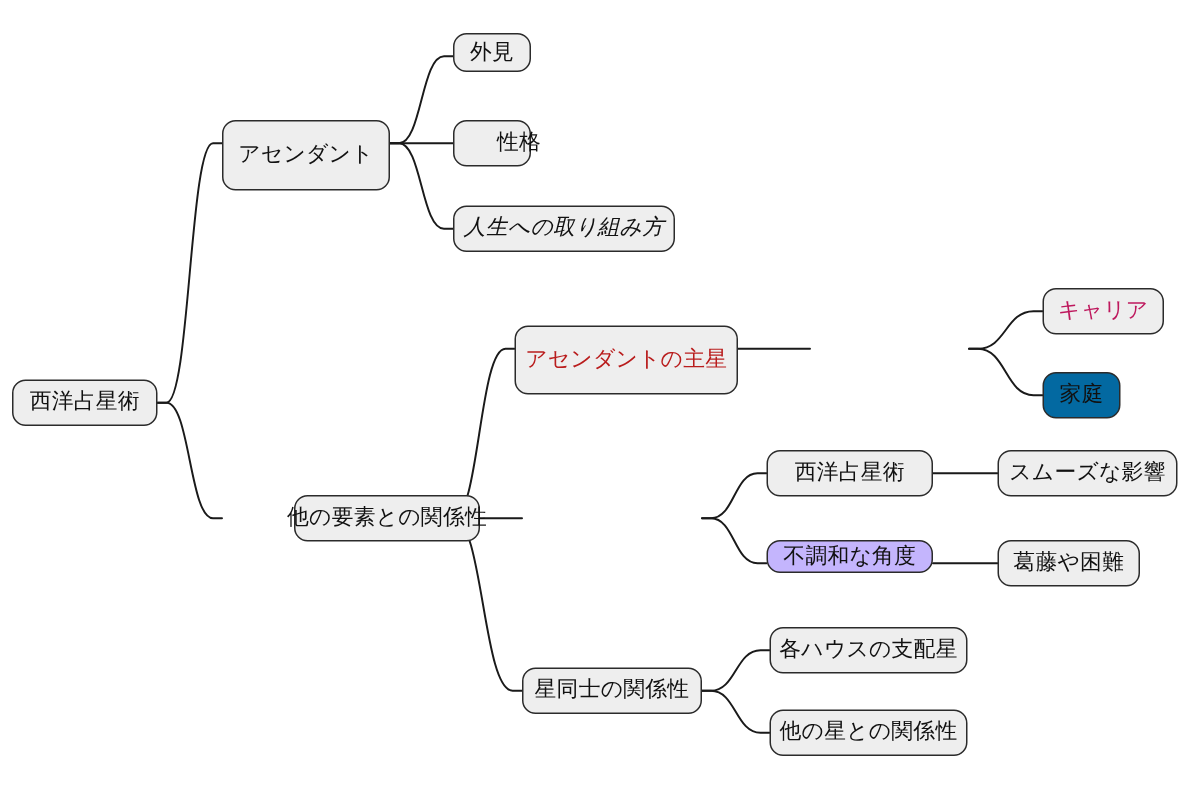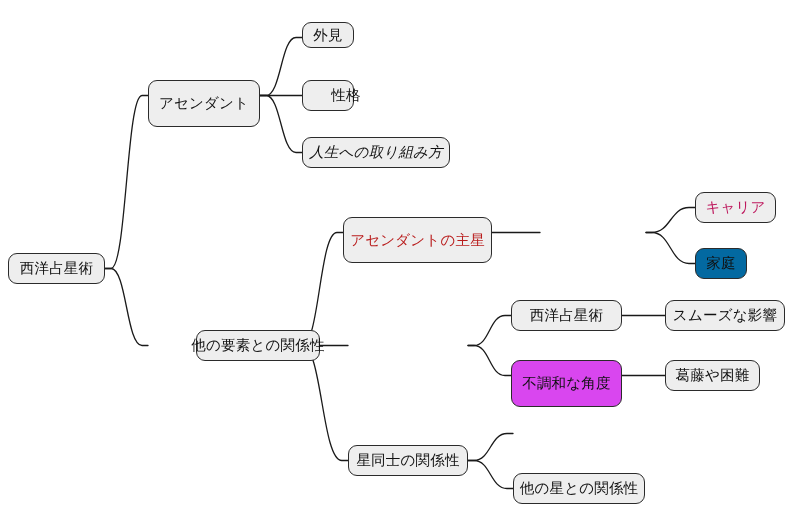--- a/index.html
+++ b/index.html
@@ -96,25 +96,28 @@
     </div>
     <div class="node" style="left: 695px; top: 248px; width: 52px; height: 31px; background: #0369a1; border-color: rgb(43, 43, 43); color: rgb(17, 17, 17);">
       <span class="node-label">家庭</span>
     </div>
     <div class="node" style="left: 511px; top: 300px; width: 111px; height: 31px; background: rgb(238, 238, 238); border-color: rgb(43, 43, 43); color: rgb(17, 17, 17);">
       <span class="node-label">西洋占星術</span>
     </div>
     <div class="node" style="left: 665px; top: 300px; width: 120px; height: 31px; background: rgb(238, 238, 238); border-color: rgb(43, 43, 43); color: rgb(17, 17, 17);">
       <span class="node-label">スムーズな影響</span>
     </div>
-    <div class="node" style="left: 511px; top: 360px; width: 111px; height: 47px; background: #d946ef; border-color: rgb(43, 43, 43); color: rgb(17, 17, 17);">
+    <div class="node" style="left: 511px; top: 360px; width: 111px; height: 22px; background: #c4b5fd; border-color: rgb(43, 43, 43); color: rgb(17, 17, 17);">
       <span class="node-label">不調和な角度</span>
     </div>
     <div class="node" style="left: 665px; top: 360px; width: 95px; height: 31px; background: rgb(238, 238, 238); border-color: rgb(43, 43, 43); color: rgb(17, 17, 17);">
       <span class="node-label">葛藤や困難</span>
     </div>
     <div class="node" style="left: 348px; top: 445px; width: 120px; height: 31px; background: rgb(238, 238, 238); border-color: rgb(43, 43, 43); color: rgb(17, 17, 17);">
       <span class="node-label">星同士の関係性</span>
     </div>
+    <div class="node" style="left: 513px; top: 418px; width: 132px; height: 31px; background: rgb(238, 238, 238); border-color: rgb(43, 43, 43); color: rgb(17, 17, 17);">
+      <span class="node-label">各ハウスの支配星</span>
+    </div>
     <div class="node" style="left: 513px; top: 473px; width: 132px; height: 31px; background: rgb(238, 238, 238); border-color: rgb(43, 43, 43); color: rgb(17, 17, 17);">
       <span class="node-label">他の星との関係性</span>
     </div>
   </div>
 
 </body></html>

